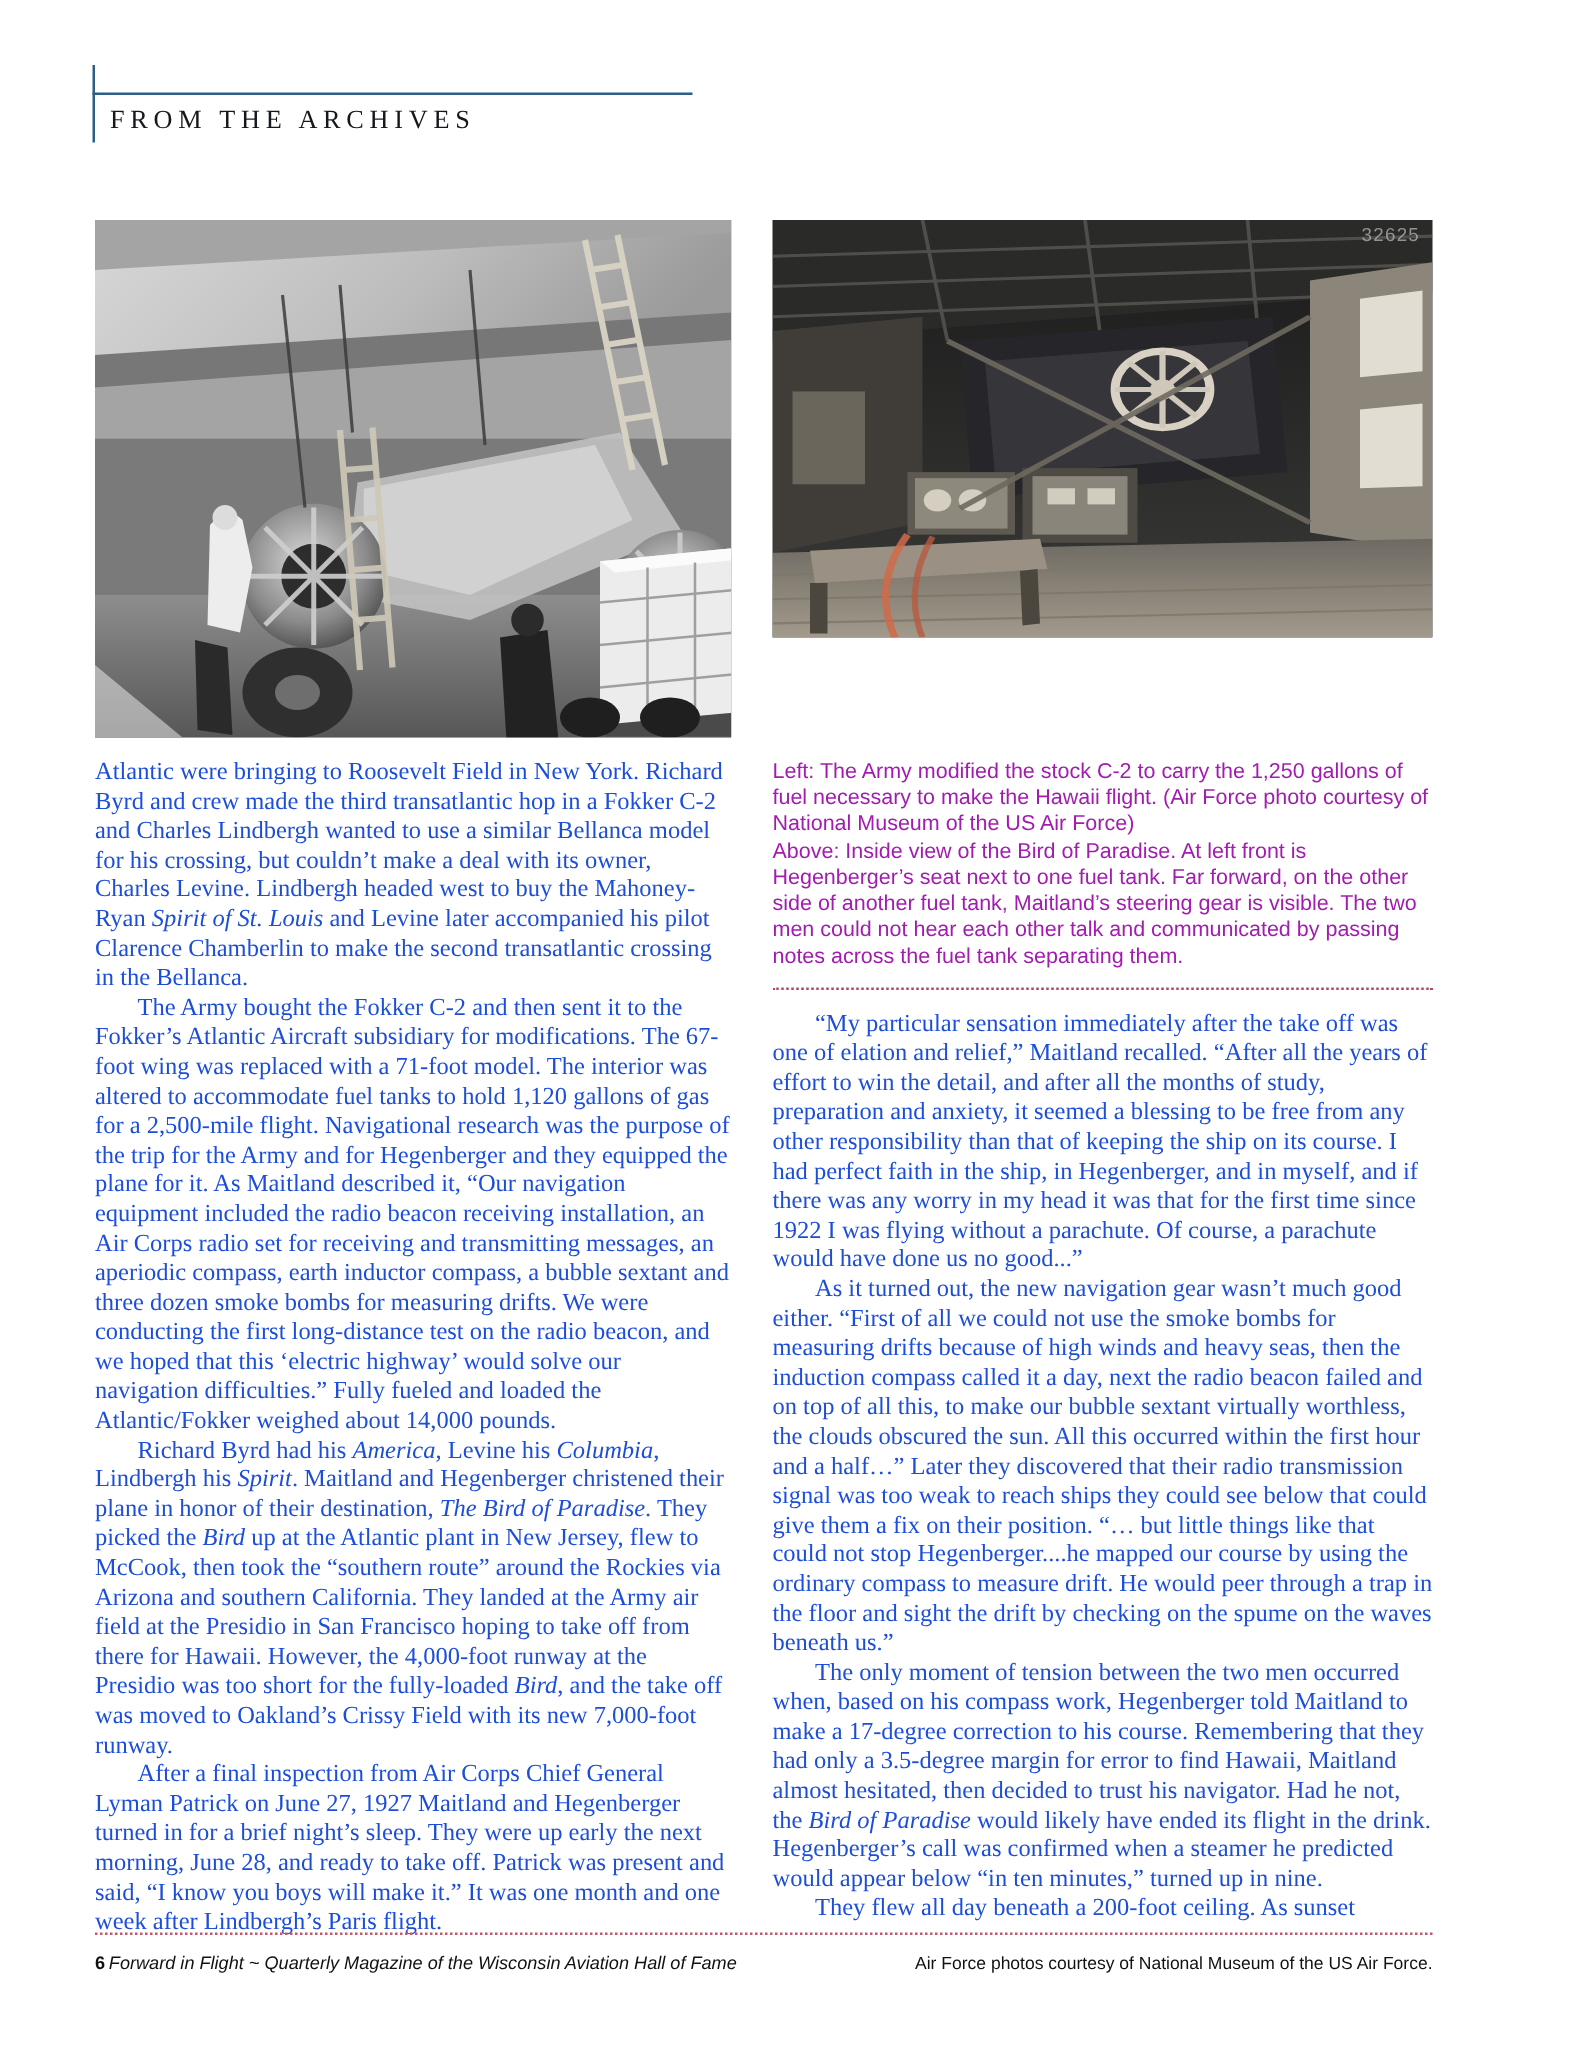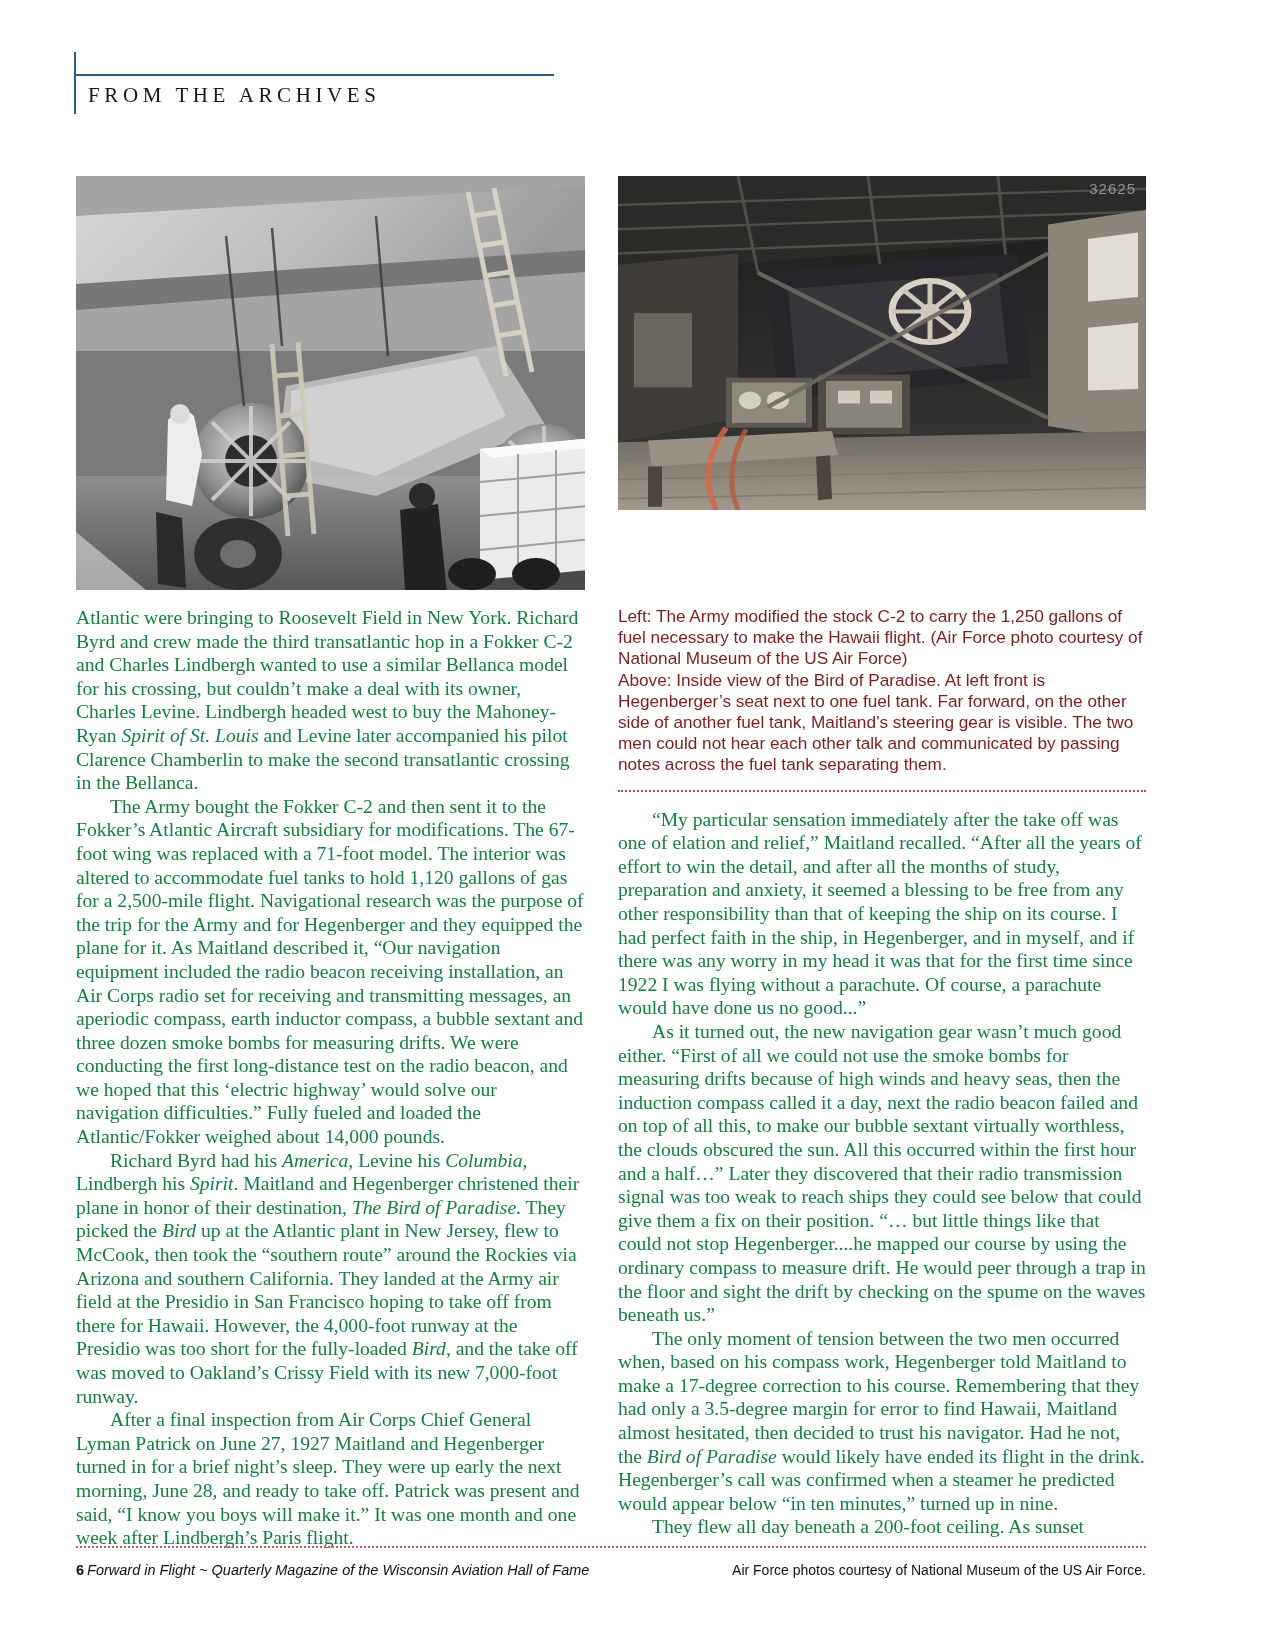--- a/index.html
+++ b/index.html
@@ -91,36 +91,36 @@
     top: 606px;
     width: 505px;
   }
   #col-left { left: 76px; width: 508px; }
   #col-right { left: 618px; width: 528px; }
 
   .body-text {
     font-family: "Liberation Serif", serif;
     font-size: 19.6px;
     line-height: 23.6px;
-    color: #15803d;
+    color: #1d4ed8;
     text-align: left;
     margin: 0;
   }
   .body-text p {
     margin: 0;
   }
   .body-text p.indent {
     text-indent: 34px;
   }
 
   .caption {
     font-family: "Liberation Sans", sans-serif;
     font-size: 17.2px;
     line-height: 21.2px;
-    color: #7f1d1d;
+    color: #a21caf;
     margin: 0;
   }
   .caption p { margin: 0; }
 
   .dotted-divider {
     height: 0;
     border-top: 2px dotted #b1485c;
     margin: 14px 0 16px 0;
   }
 

